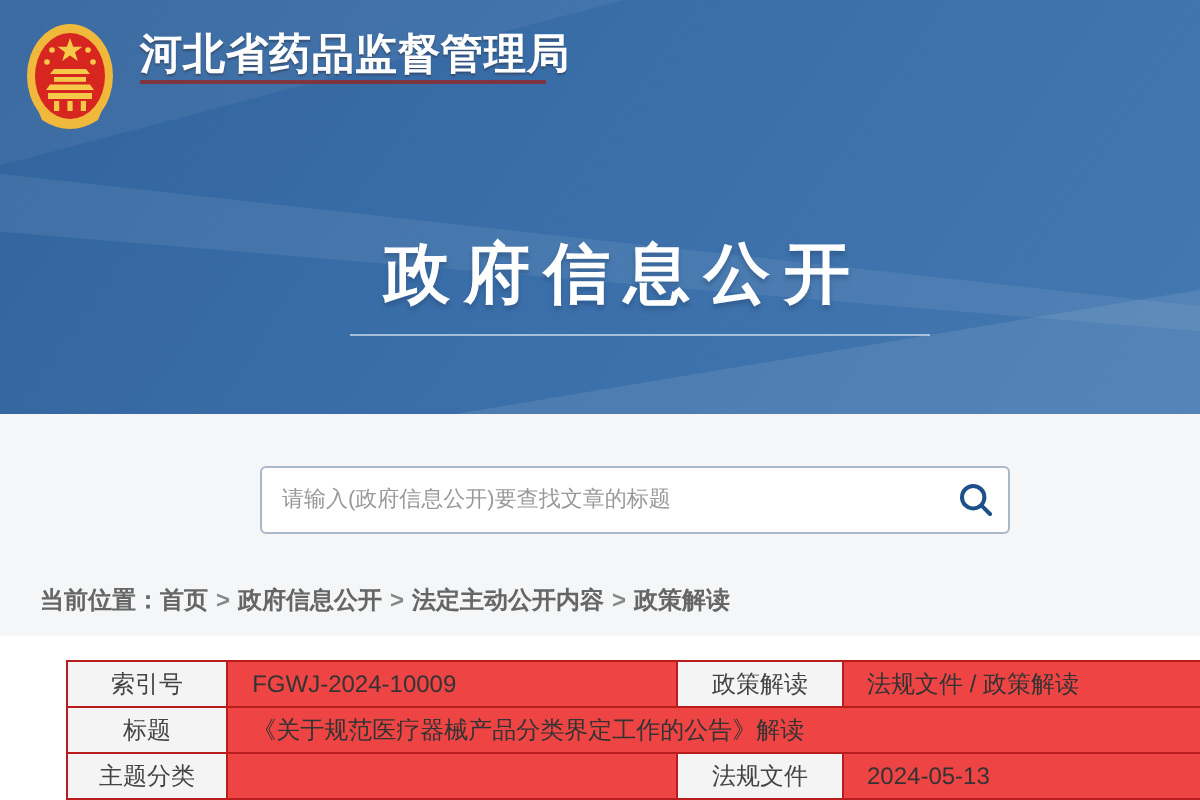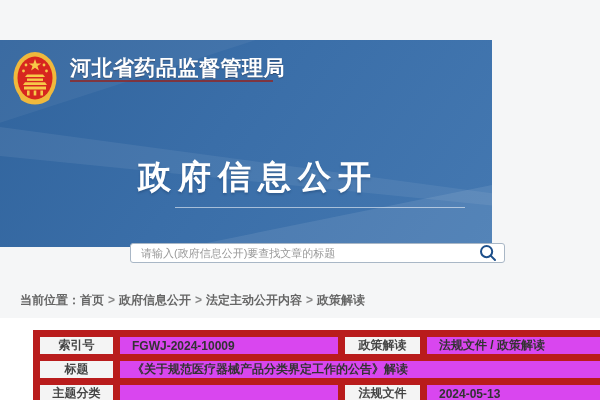--- a/index.html
+++ b/index.html
@@ -5,24 +5,23 @@
   * { margin:0; padding:0; box-sizing:border-box; }
   html,body { width:600px; height:400px; overflow:hidden; }
   body {
     font-family:"Liberation Sans","DejaVu Sans",sans-serif;
     background:#f5f6f7;
     position:relative;
   }
 
   
   .banner {
-    position:absolute; left:0; top:0; width:492px; height:207px;
+    position:absolute; left:0; top:0; width:600px; height:207px;
     background:linear-gradient(125deg,#31649d 0%,#3a6ea8 45%,#4478b1 100%);
     overflow:hidden;
-    margin-top:40px;
   }
   .wedge { position:absolute; left:0; top:0; width:100%; height:100%; }
   .wedge.a { background:rgba(255,255,255,0.07); clip-path:polygon(0 42%,100% 74%,100% 80%,0 56%); }
   .wedge.b { background:rgba(255,255,255,0.09); clip-path:polygon(38% 100%,100% 70%,100% 100%); }
   .wedge.c { background:rgba(255,255,255,0.05); clip-path:polygon(0 0,52% 0,0 40%); }
 
   .logo-row { position:absolute; left:13px; top:10px; display:flex; align-items:flex-start; }
   .emblem { width:44px; height:58px; flex:0 0 auto; }
   .site-names { margin-left:13px; padding-top:7px; }
   .site-cn {
@@ -39,23 +38,23 @@
     display:inline-block; color:#fff; font-size:33px; font-weight:700;
     letter-spacing:7px; margin-left:24px; text-shadow:0 2px 2px rgba(30,60,100,0.35);
   }
   .banner-underline {
     position:absolute; left:175px; top:167px; width:290px; height:1px;
     background:rgba(255,255,255,0.55);
   }
 
   
   .search-box {
-    position:absolute; left:130px; top:233px; width:375px; height:20px;
+    position:absolute; left:130px; top:233px; width:375px; height:34px;
     background:#fff; border:1px solid #a9b7c6; border-radius:3px;
-    display:flex; align-items:center;margin-top:10px;
+    display:flex; align-items:center;
   }
   .search-input {
     flex:1; height:100%; border:none; outline:none; background:transparent;
     font-family:inherit; font-size:11px; color:#333; padding:0 10px;
   }
   .search-input::placeholder { color:#999; }
   .search-icon-btn {
     width:32px; height:100%; border:none; background:transparent; cursor:pointer;
     display:flex; align-items:center; justify-content:center;
   }
@@ -69,23 +68,23 @@
 
   
   .panel {
     position:absolute; left:0; top:318px; width:600px; height:82px;
     background:#fff; overflow:hidden;
   }
   .rec-table {
     margin:12px 0 0 33px; border-collapse:collapse; table-layout:fixed; width:740px;
     font-size:12px; color:#333;
   }
-  .rec-table td { border:7px solid #b91c1c; height:23px; vertical-align:middle;font-weight:bold; }
+  .rec-table td { border:1px solid #b91c1c; height:23px; vertical-align:middle; }
   .rec-table td.lbl { background:#f4f4f4; text-align:center; color:#444; }
-  .rec-table td.val { background:#d946ef; padding-left:12px; text-align:left; }
+  .rec-table td.val { background:#ef4444; padding-left:12px; text-align:left; }
   .col1 { width:80px; } .col2 { width:225px; } .col3 { width:82px; } .col4 { width:351px; }
 </style>
 </head>
 <body>
 
 <div class="banner">
   <div class="wedge a"></div>
   <div class="wedge b"></div>
   <div class="wedge c"></div>
 

